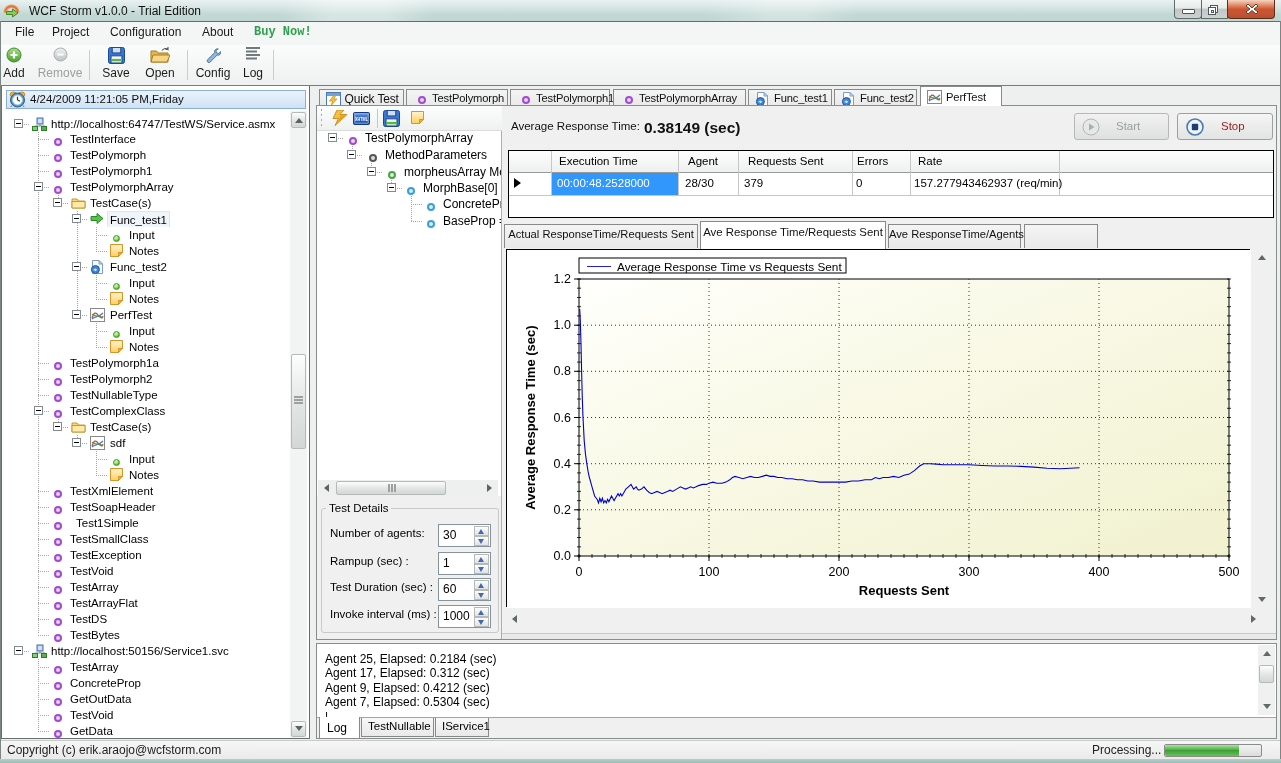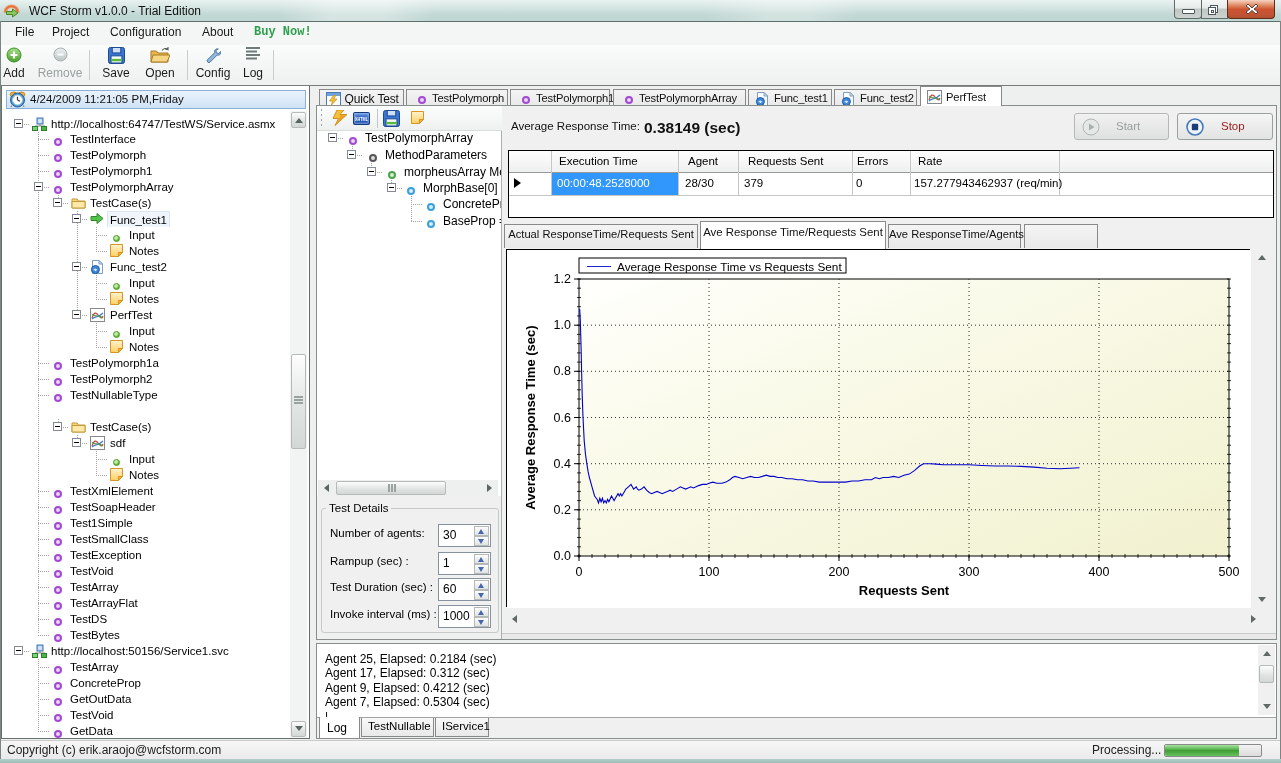--- a/index.html
+++ b/index.html
@@ -287,20 +287,26 @@
 <div class="trow" style="left:0;top:285px;width:288px;overflow:hidden;font-size:11.5px;">
 <span class="hdot" style="left:36px;top:8px;width:12px;"></span>
 <span class="ticon" style="left:52px;top:3px;"><span style="display:inline-block;width:8px;height:8px;border-radius:50%;border:2px solid #a24ad4;background:#e8d6f4;"></span></span>
 <span class="ttxt" style="left:68px;">TestPolymorph2</span>
 </div>
 <div class="trow" style="left:0;top:301px;width:288px;overflow:hidden;font-size:11.5px;">
 <span class="hdot" style="left:36px;top:8px;width:12px;"></span>
 <span class="ticon" style="left:52px;top:3px;"><span style="display:inline-block;width:8px;height:8px;border-radius:50%;border:2px solid #a24ad4;background:#e8d6f4;"></span></span>
 <span class="ttxt" style="left:68px;">TestNullableType</span>
 </div>
+<div class="trow" style="left:0;top:317px;width:288px;overflow:hidden;font-size:11.5px;">
+<span class="hdot" style="left:42px;top:8px;width:6px;"></span>
+<span class="expbox" style="left:32px;"></span>
+<span class="ticon" style="left:52px;top:3px;"><span style="display:inline-block;width:8px;height:8px;border-radius:50%;border:2px solid #a24ad4;background:#e8d6f4;"></span></span>
+<span class="ttxt" style="left:68px;">TestComplexClass</span>
+</div>
 <div class="trow" style="left:0;top:333px;width:288px;overflow:hidden;font-size:11.5px;">
 <span class="hdot" style="left:61px;top:8px;width:6px;"></span>
 <span class="expbox" style="left:51px;"></span>
 <span class="ticon" style="left:69px;top:1px;"><svg width="15" height="13" viewBox="0 0 15 13" style="">
           <path d="M1 3 L6 3 L7.5 5 L14 5 L14 12 L1 12 Z" fill="#ffd76e" stroke="#c29a3a"></path>
           <path d="M1 5.5 L14 5.5 L14 12 L1 12 Z" fill="#ffe9a8" stroke="#c29a3a"></path>
         </svg></span>
 <span class="ttxt" style="left:88px;">TestCase(s)</span>
 </div>
 <div class="trow" style="left:0;top:349px;width:288px;overflow:hidden;font-size:11.5px;">
@@ -339,21 +345,21 @@
 <span class="ttxt" style="left:68px;">TestXmlElement</span>
 </div>
 <div class="trow" style="left:0;top:413px;width:288px;overflow:hidden;font-size:11.5px;">
 <span class="hdot" style="left:36px;top:8px;width:12px;"></span>
 <span class="ticon" style="left:52px;top:3px;"><span style="display:inline-block;width:8px;height:8px;border-radius:50%;border:2px solid #a24ad4;background:#e8d6f4;"></span></span>
 <span class="ttxt" style="left:68px;">TestSoapHeader</span>
 </div>
 <div class="trow" style="left:0;top:429px;width:288px;overflow:hidden;font-size:11.5px;">
 <span class="hdot" style="left:36px;top:8px;width:12px;"></span>
 <span class="ticon" style="left:52px;top:3px;"><span style="display:inline-block;width:8px;height:8px;border-radius:50%;border:2px solid #a24ad4;background:#e8d6f4;"></span></span>
-<span class="ttxt" style="left:68px;">Test1Simple</span>
+<span class="ttxt" style="left:74px;">Test1Simple</span>
 </div>
 <div class="trow" style="left:0;top:461px;width:288px;overflow:hidden;font-size:11.5px;">
 <span class="hdot" style="left:36px;top:8px;width:12px;"></span>
 <span class="ticon" style="left:52px;top:3px;"><span style="display:inline-block;width:8px;height:8px;border-radius:50%;border:2px solid #a24ad4;background:#e8d6f4;"></span></span>
 <span class="ttxt" style="left:68px;">TestException</span>
 </div>
 <div class="trow" style="left:0;top:445px;width:288px;overflow:hidden;font-size:11.5px;">
 <span class="hdot" style="left:36px;top:8px;width:12px;"></span>
 <span class="ticon" style="left:52px;top:3px;"><span style="display:inline-block;width:8px;height:8px;border-radius:50%;border:2px solid #a24ad4;background:#e8d6f4;"></span></span>
 <span class="ttxt" style="left:68px;">TestSmallClass</span>

